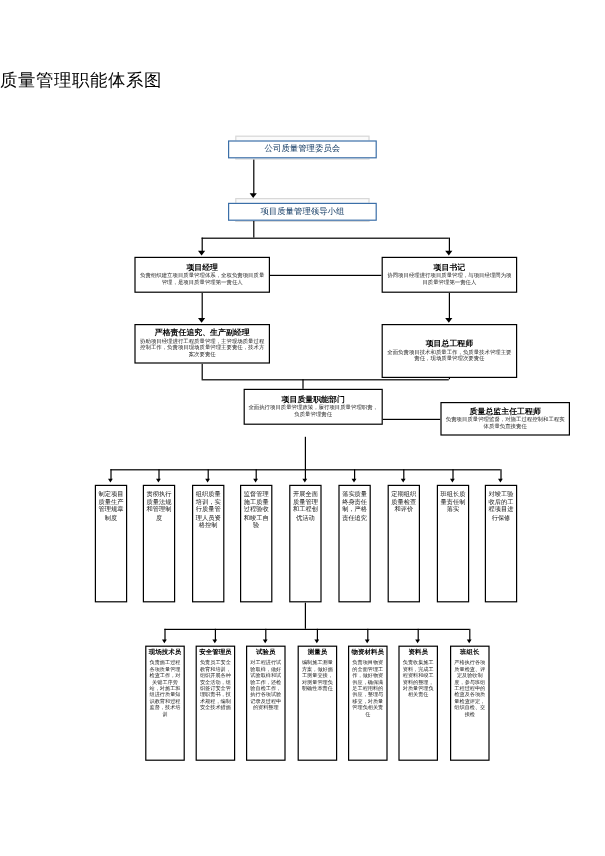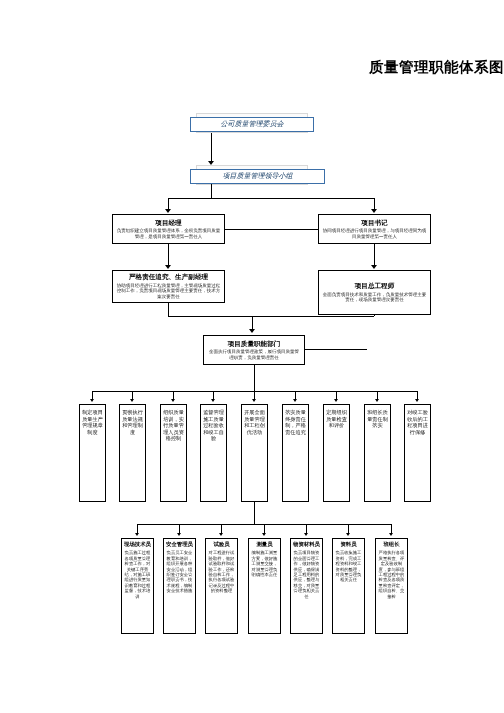--- a/index.html
+++ b/index.html
@@ -13,43 +13,42 @@
   #page {
     position: relative;
     width: 504px; height: 713px;
     background: #fff;
   }
   
   .title {
     position: absolute;
     left: 0; top: 58px;
     width: 504px;
-    text-align: right;
+    text-align: left;
     font-size: 14.5px;
-    font-weight: bold;
+    font-weight: normal;
     color: #000;
     letter-spacing: 0.5px;
   }
   
   .box {
     position: absolute;
     background: #ffffff;
     display: flex;
     flex-direction: column;
     align-items: center;
     justify-content: center;
     text-align: center;
     color: #000;
   }
   
   .bluebox {
     border: 1px solid #3b6fa8;
     background: #ffffff;
     z-index: 3;
-    font-style: italic;
   }
   .blueplate {
     position: absolute;
     background: #fbfbfb;
     border: 1px solid #d8d8d8;
     z-index: 1;
   }
   .bluebox .bt {
     font-size: 7px;
     line-height: 9px;
@@ -155,21 +154,21 @@
 
   <div class="blueplate" style="left:196px; top:113px; width:112px; height:20px;"></div>
   <div class="box bluebox" style="left:190px; top:117px; width:124px; height:15px;">
     <span class="bt">公司质量管理委员会</span>
   </div>
 
   <div class="vline" style="left:211px; top:133px; height:29px;"></div>
   <div class="arw" style="left:208px; top:161px;"></div>
 
   <div class="blueplate" style="left:196px; top:165px; width:112px; height:20px;"></div>
-  <div class="box bluebox" style="left:190px; top:169px; width:135px; height:15px;">
+  <div class="box bluebox" style="left:190px; top:169px; width:124px; height:15px;">
     <span class="bt">项目质量管理领导小组</span>
   </div>
 
   <div class="vline" style="left:211px; top:184px; height:14px;"></div>
   <div class="hline" style="left:168px; top:198px; width:206px;"></div>
   <div class="vline" style="left:168px; top:198px; height:12px;"></div>
   <div class="vline" style="left:374px; top:198px; height:12px;"></div>
   <div class="arw" style="left:165px; top:209px;"></div>
   <div class="arw" style="left:371px; top:209px;"></div>
 
@@ -197,25 +196,29 @@
     <div class="hd">项目总工程师</div>
     <div class="bd">全面负责项目技术和质量工作，负质量技术管理主要责任，现场质量管理次要责任</div>
   </div>
 
   <div class="vline" style="left:168px; top:303px; height:13px;"></div>
   <div class="vline" style="left:374px; top:303px; height:13px;"></div>
   <div class="hline" style="left:168px; top:316px; width:206px;"></div>
   <div class="vline" style="left:252px; top:316px; height:14px;"></div>
   <div class="arw" style="left:249px; top:329px;"></div>
 
-  <div class="box blackbox" style="left:203px; top:335px; width:102px; height:30px;">
+  <div class="box blackbox" style="left:203px; top:324px; width:116px; height:30px;">
     <div class="hd">项目质量职能部门</div>
     <div class="bd">全面执行项目质量管理政策，履行项目质量管理职责，负质量管理责任</div>
   </div>
 
+  <div class="box blackbox" style="left:367px; top:335px; width:108px; height:28px;">
+    <div class="hd">质量总监主任工程师</div>
+    <div class="bd">负责项目质量管理监督，对施工过程控制和工程实体质量负直接责任</div>
+  </div>
   <div class="hline" style="left:305px; top:349px; width:62px;"></div>
 
   <div class="vline" style="left:254px; top:364px; height:27px;"></div>
   <div class="hline" style="left:92px; top:391px; width:325px;"></div>
 
   <div class="vline" style="left:92px;  top:391px; height:9px;"></div>
   <div class="arw-sm" style="left:89.5px; top:399px;"></div>
   <div class="vline" style="left:132px; top:391px; height:9px;"></div>
   <div class="arw-sm" style="left:129.5px; top:399px;"></div>
   <div class="vline" style="left:173px; top:391px; height:9px;"></div>

